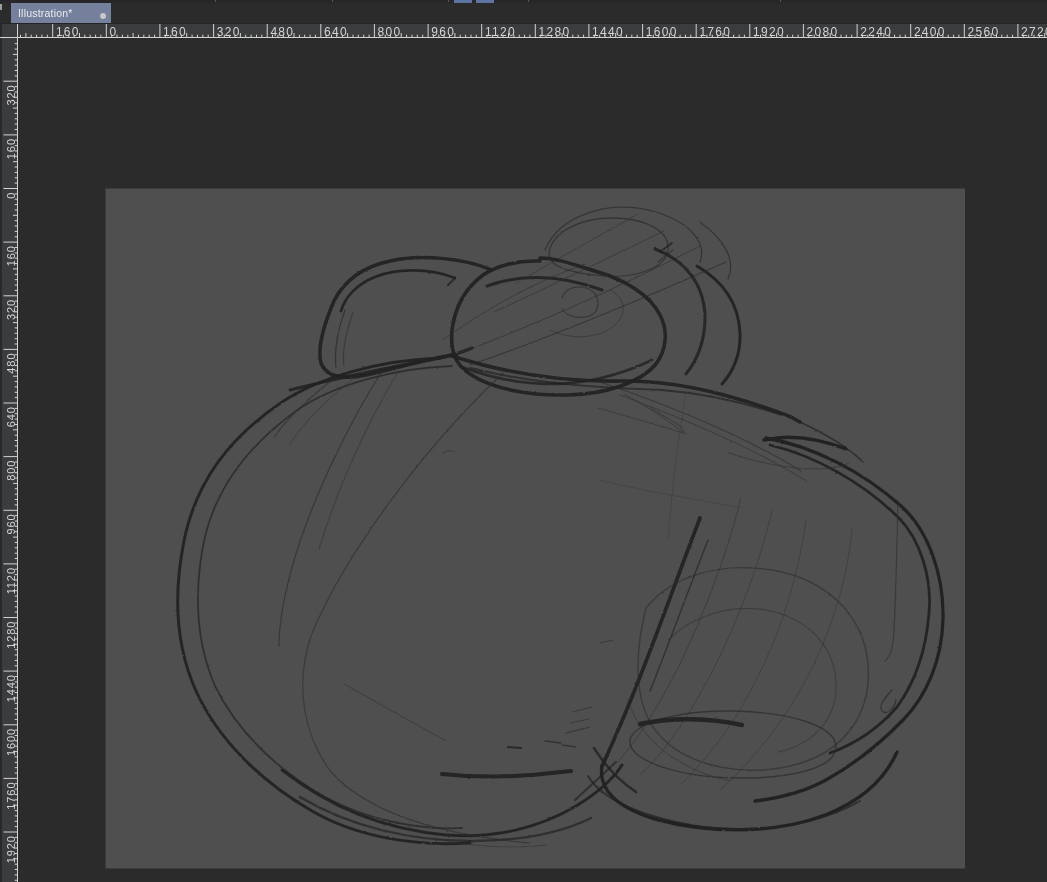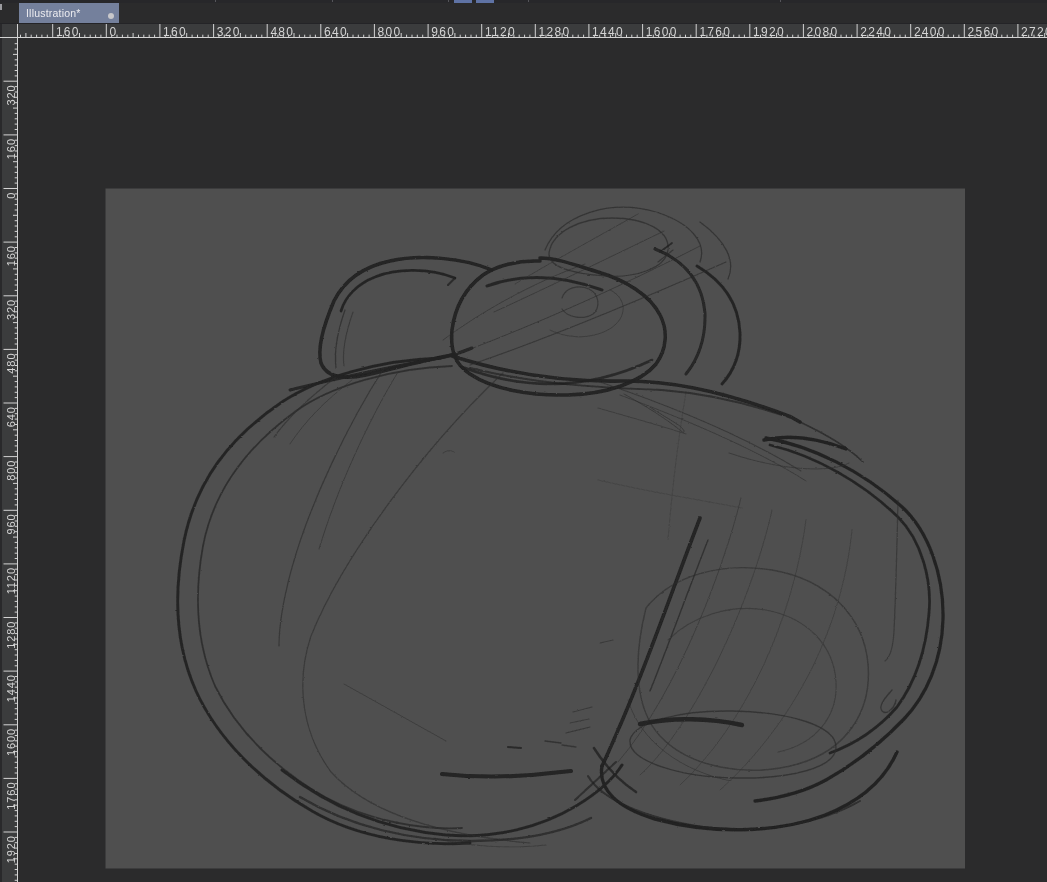--- a/index.html
+++ b/index.html
@@ -1,21 +1,21 @@
 <!DOCTYPE html>
 <html><head>
 <meta charset="utf-8">
 <style>
   html,body{margin:0;padding:0;}
   body{width:1047px;height:882px;background:#2b2b2c;overflow:hidden;
        font-family:"Liberation Sans",sans-serif;position:relative;}
   #topstrip{position:absolute;left:0;top:0;width:1047px;height:3px;background:#27272a;}
   .bluebtn{position:absolute;top:0;height:3px;background:#5f73a5;}
   .tsep{position:absolute;top:0;height:2px;width:1px;background:#55555a;}
-  #tabrow{position:absolute;left:16px;top:3px;width:834px;height:20px;background:#2b2b2c;opacity:.999;will-change:transform;}
+  #tabrow{position:absolute;left:8px;top:3px;width:834px;height:20px;background:#2b2b2c;opacity:.999;will-change:transform;}
   #tab{position:absolute;left:3px;top:0px;width:100px;height:20px;background:#75819d;}
   #tab .txt{position:absolute;left:7px;top:4px;font-size:10.5px;color:#ededf1;letter-spacing:0.2px;}
   #tab .dot{position:absolute;left:89px;top:10px;width:6px;height:6px;border-radius:50%;background:#c9c9cc;}
   #leftnub{position:absolute;left:0;top:4px;width:2px;height:6px;background:#9b9ba0;}
   #seam{position:absolute;left:0;top:23px;width:1047px;height:1px;background:#242427;}
   #hruler{position:absolute;left:0;top:24px;width:1047px;height:14px;background:#3b3c3d;}
   #vruler{position:absolute;left:0;top:24px;width:17px;height:858px;background:#3b3c3d;}
   #ledge{position:absolute;left:0;top:24px;width:2px;height:858px;background:#29292b;}
   #viewport{position:absolute;left:18px;top:38px;width:1029px;height:844px;background:#2b2b2c;}
   #rulersvg{position:absolute;left:0;top:0;opacity:.99;will-change:transform;}

